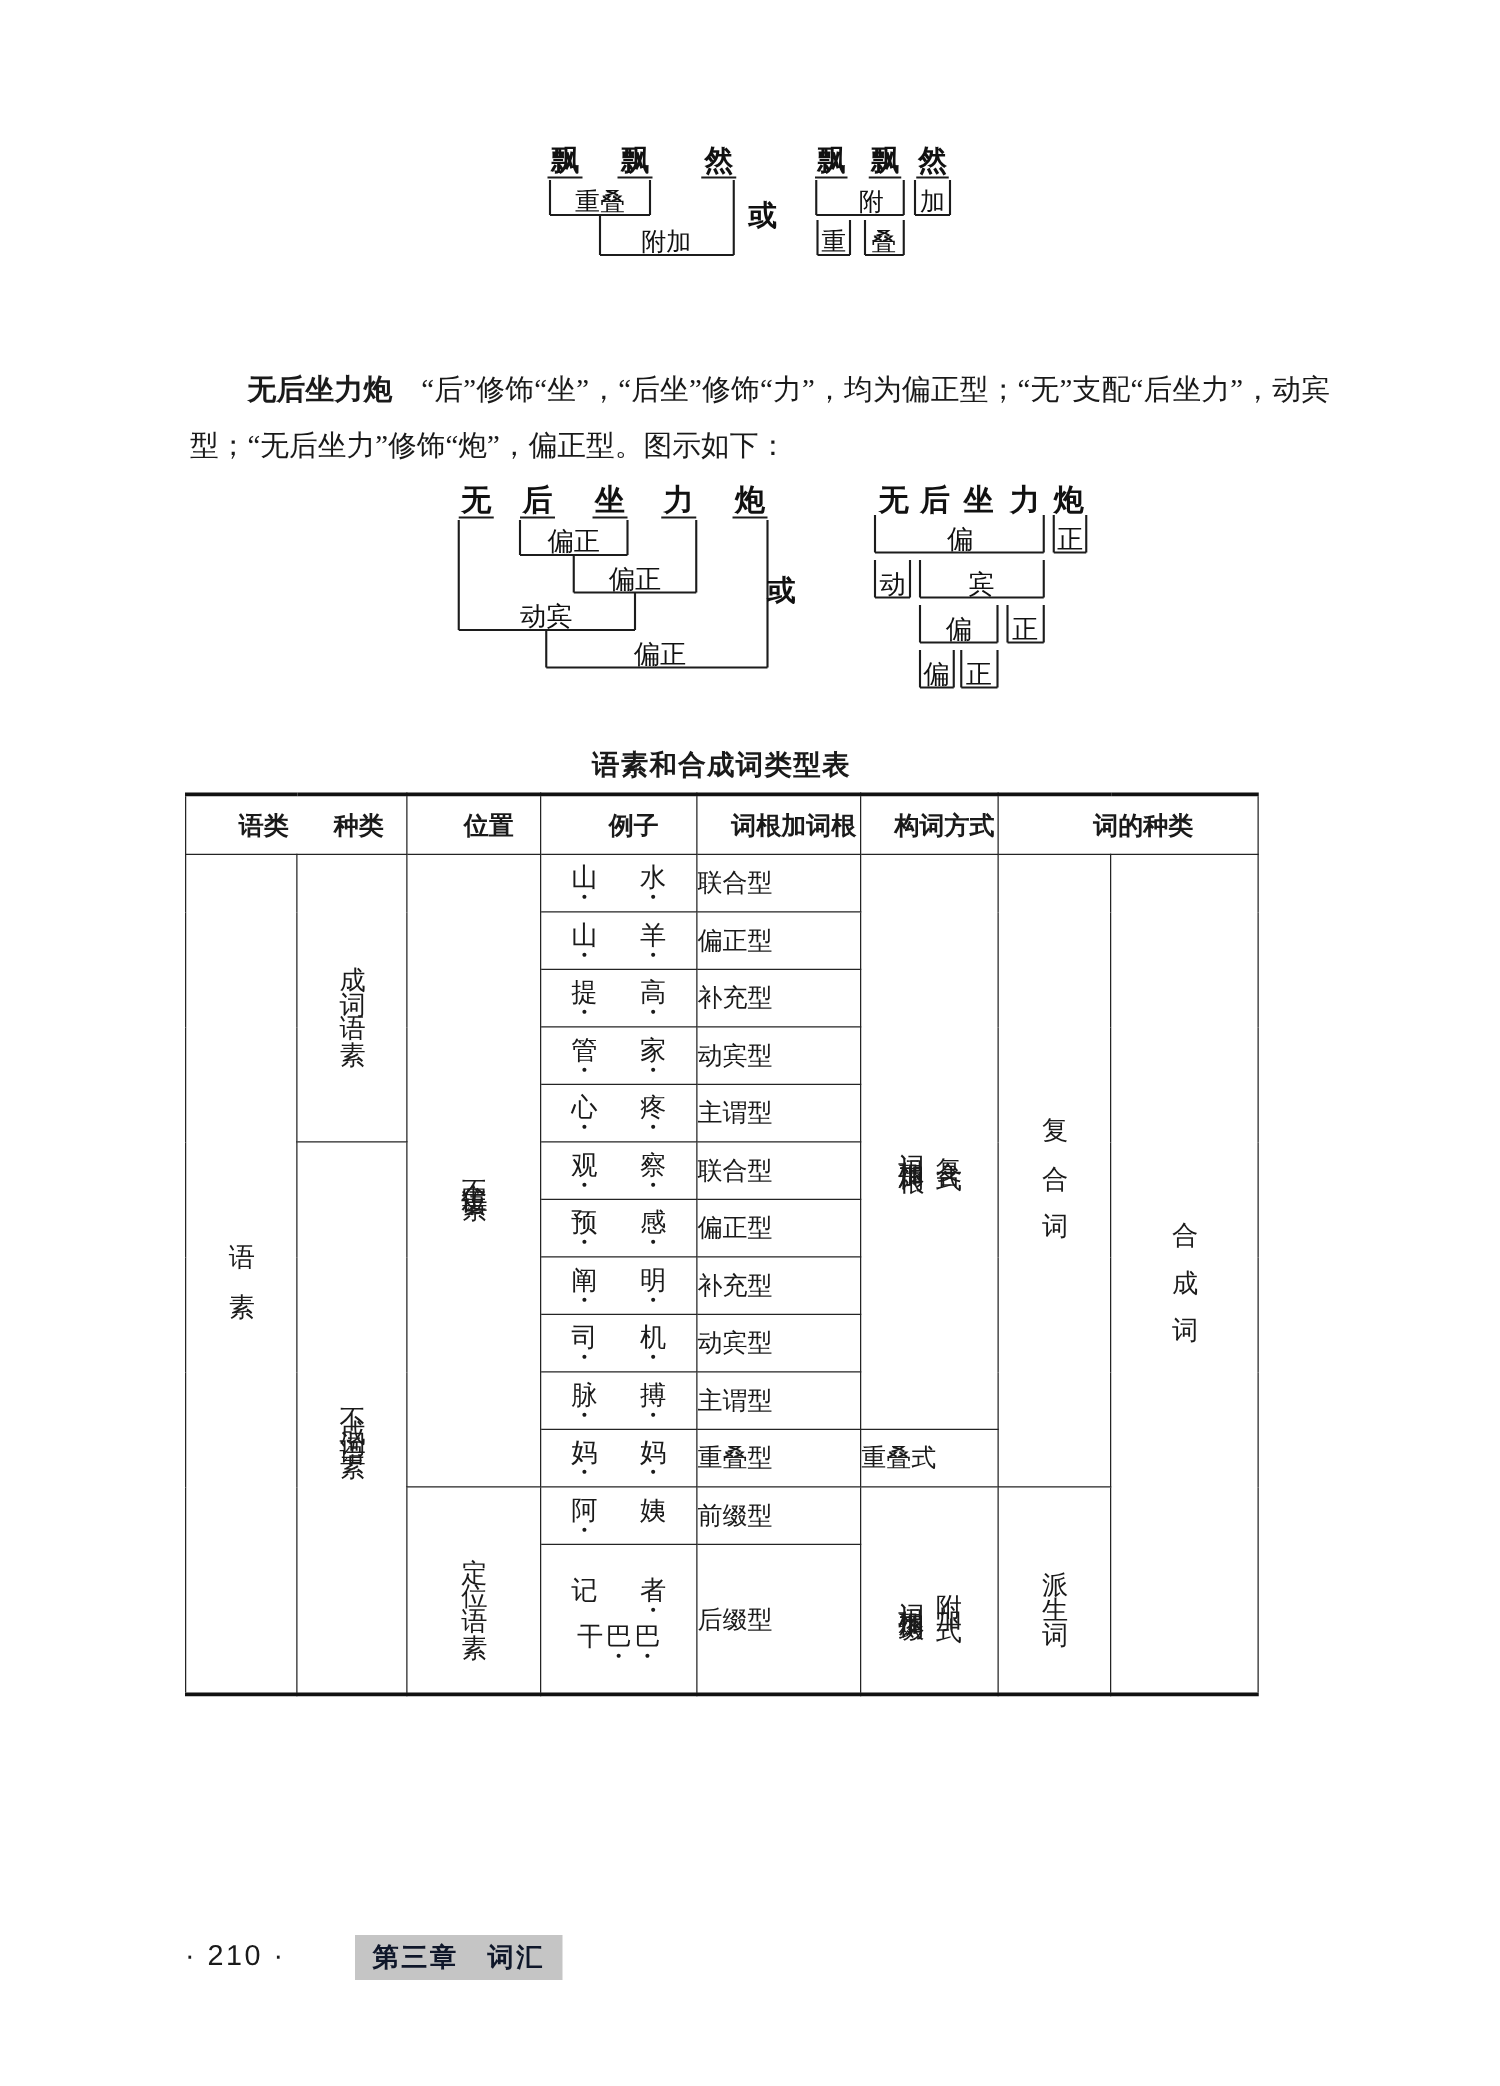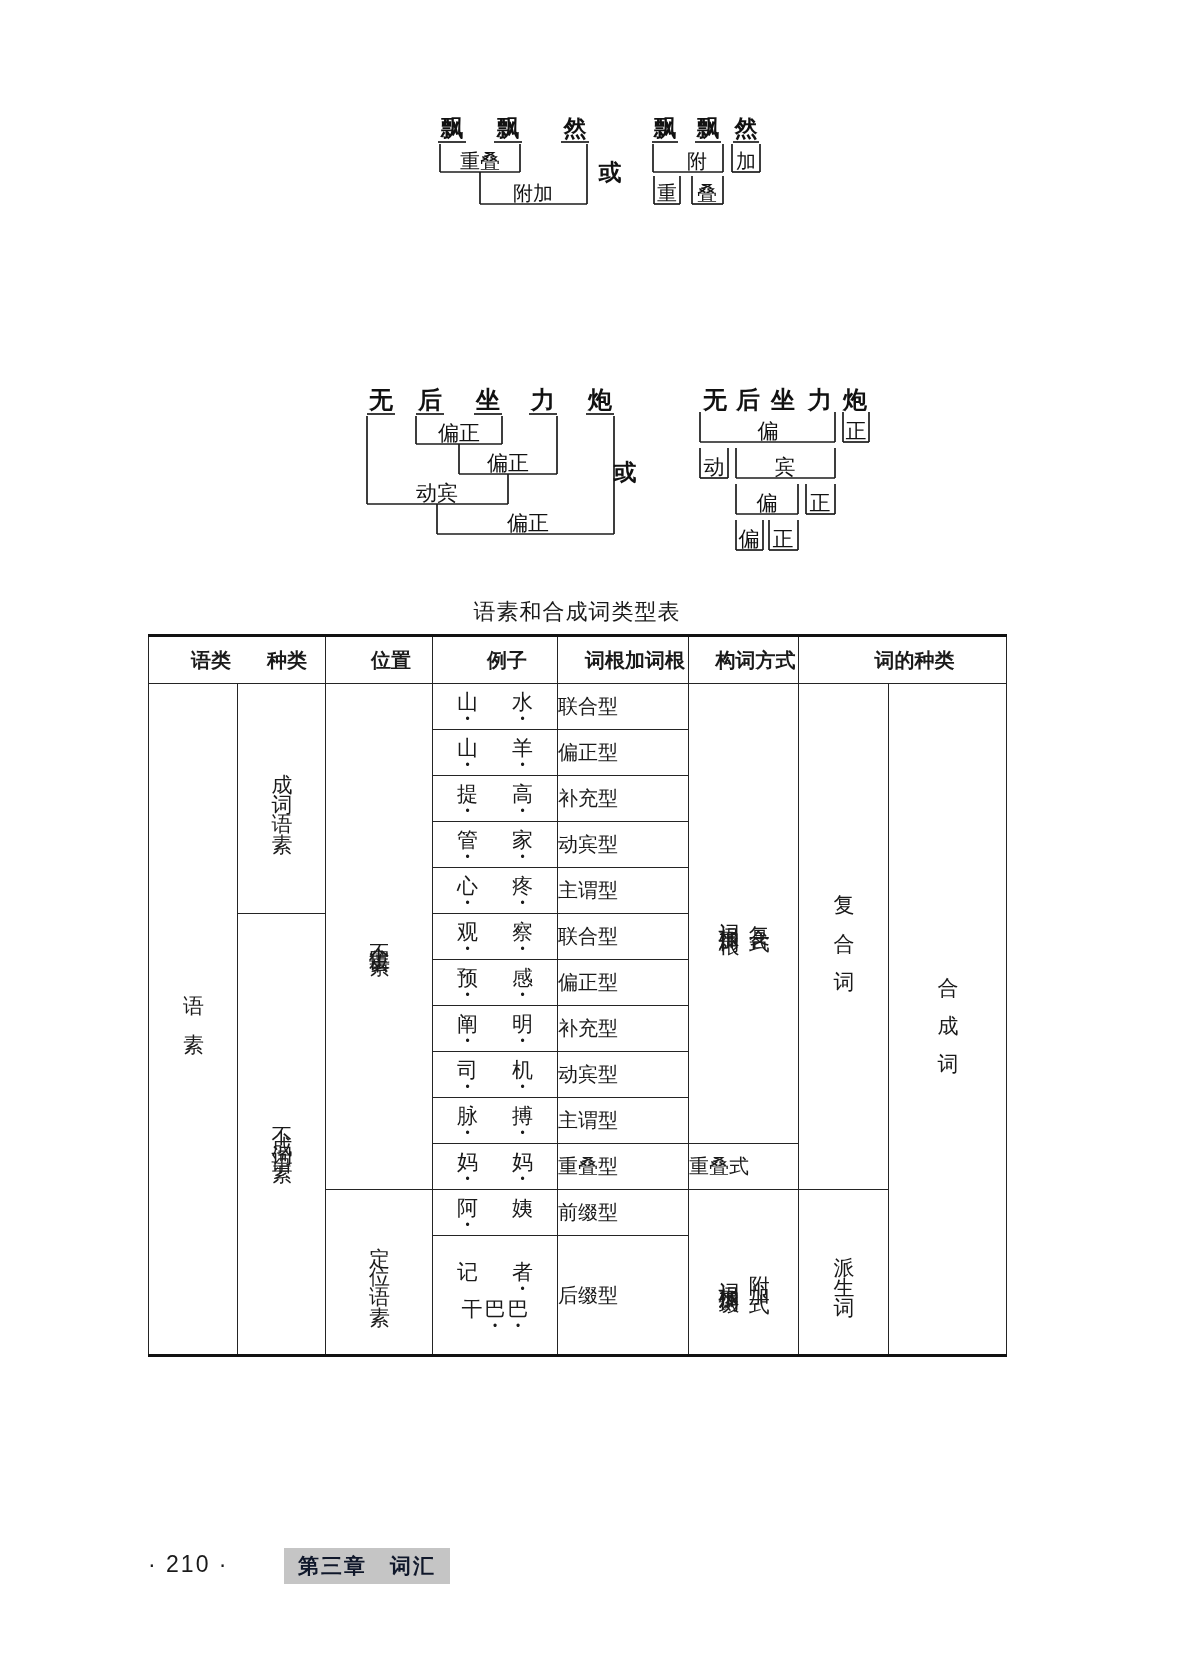--- a/index.html
+++ b/index.html
@@ -17,21 +17,21 @@
   .orchar{font-size:23px; font-weight:bold; text-anchor:middle;}
 
   .para{
     position:absolute; left:152px; top:266px; width:912px;
     font-size:23px; line-height:45px; text-indent:2em; text-align:justify;
   }
   .para b{font-weight:bold;}
 
   .tbl-title{
     position:absolute; left:148px; top:597px; width:858px;
-    text-align:center; font-size:22px; font-weight:normal; letter-spacing:1px;
+    text-align:center; font-size:22px; font-weight:bold; letter-spacing:1px;
   }
 
   .morph-table{
     position:absolute; left:148px; top:634px; width:858px;
     border-collapse:collapse; table-layout:fixed;
     border-top:3px solid #111; border-bottom:3px solid #111;
   }
   .morph-table th,.morph-table td{border:1.4px solid #242424; padding:0;}
   .morph-table thead tr{height:48px;}
   .morph-table th{font-size:20px; font-weight:bold; text-align:center; vertical-align:middle;padding-left:24px;}
@@ -116,20 +116,21 @@
           <line x1="303" y1="62" x2="303" y2="90"></line>
           <line x1="272" y1="90" x2="303" y2="90"></line>
       </g>
       <text class="dlab" x="277" y="54">附</text>
       <text class="dlab" x="326" y="54">加</text>
       <text class="dlab" x="247" y="86">重</text>
       <text class="dlab" x="287" y="86">叠</text>
     </g>
   </svg>
 
+  <p class="para"><b>无后坐力炮</b><span>　“后”修饰“坐”，“后坐”修饰“力”，均为偏正型；“无”支配“后坐力”，动宾型；“无后坐力”修饰“炮”，偏正型。图示如下：</span></p>
 
   <svg style="left:330px; top:368px;" width="560" height="195" viewBox="0 0 560 195">
     <g>
       <text class="bchar" x="51" y="40">无</text>
       <text class="bchar" x="100" y="40">后</text>
       <text class="bchar" x="158" y="40">坐</text>
       <text class="bchar" x="213" y="40">力</text>
       <text class="bchar" x="270" y="40">炮</text>
       <g>
         <line x1="37" y1="46" x2="65" y2="46"></line>

